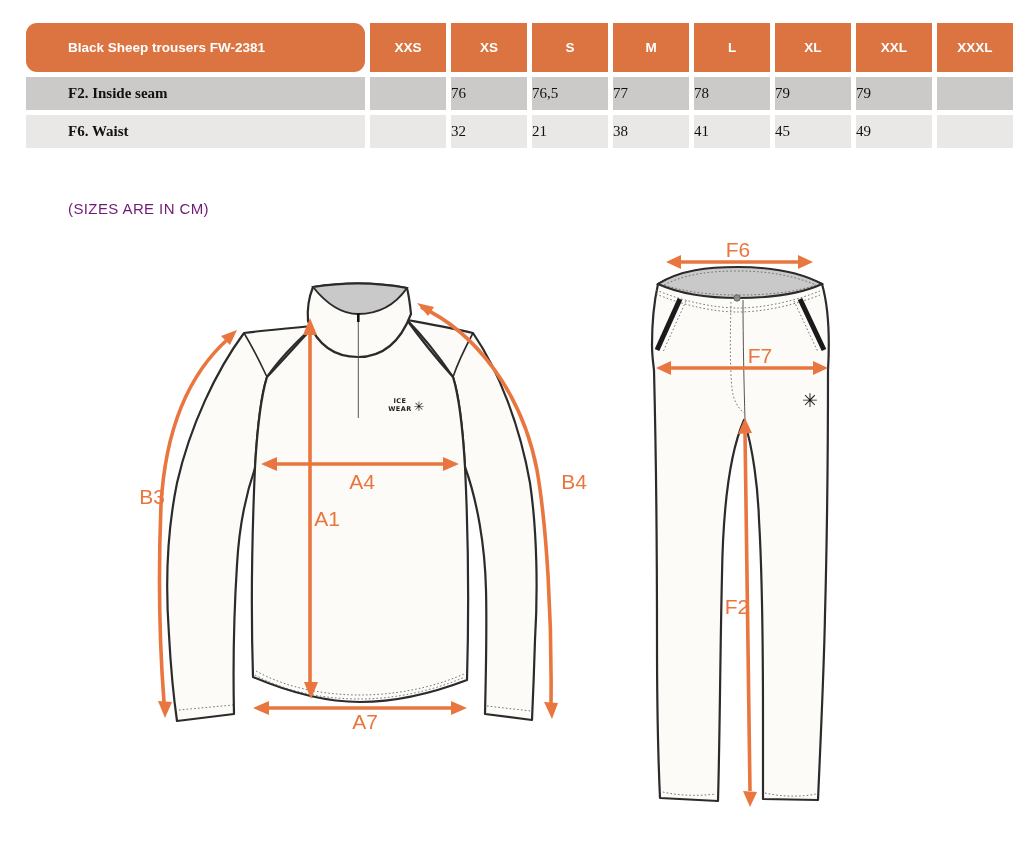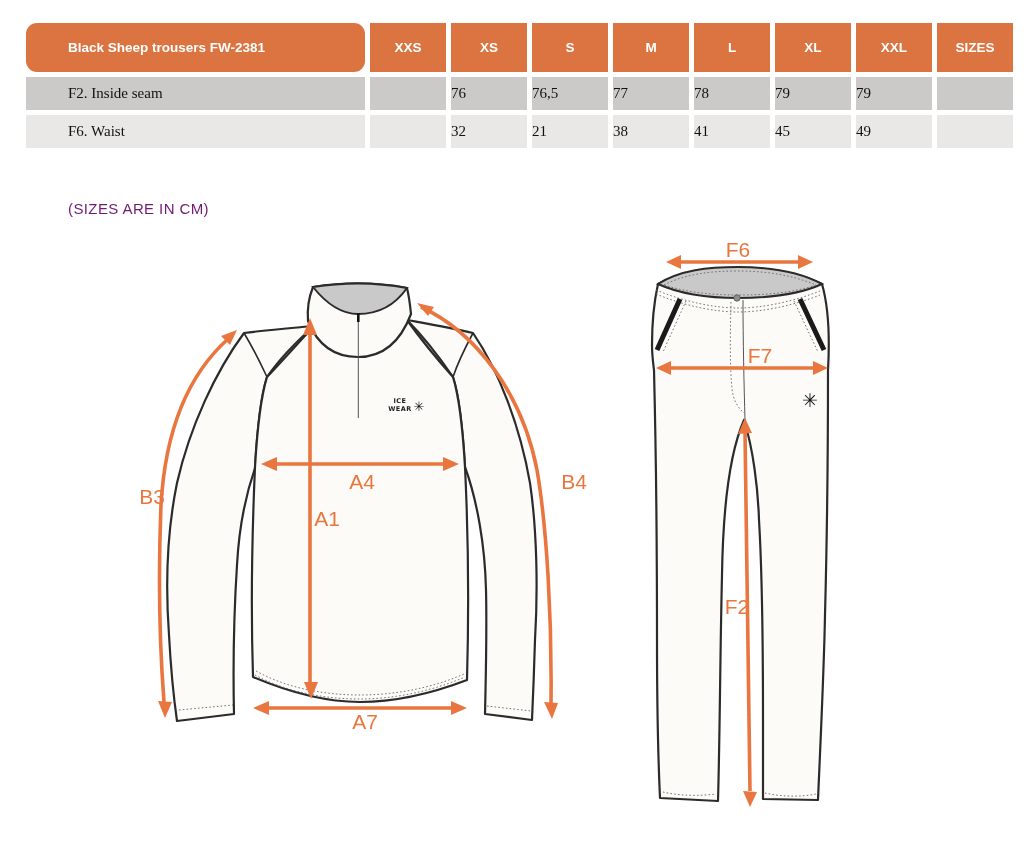--- a/index.html
+++ b/index.html
@@ -19,21 +19,21 @@
   th.hdr {
     background:#DB7440; color:#ffffff;
     font:700 13.5px "Liberation Sans", sans-serif;
     height:49px; text-align:center;
   }
   th.hdr.product { text-align:left; padding-left:42px;border-radius:11px; }
   td.cell {
     height:33px; text-align:left;
     font:15px "Liberation Serif", serif; color:#111111;
   }
-  td.cell.label { text-align:left; padding-left:42px; }
+  td.cell.label { text-align:left; padding-left:42px;font-weight:bold; }
   tr.row-dark  td { background:#CBCAC8; }
   tr.row-light td { background:#E9E8E6; }
 
   
   .cm-note {
     position:absolute; left:68px; top:200px;
     font:15px "Liberation Sans", sans-serif;
     color:#701a75; letter-spacing:0.4px;
   }
 
@@ -72,21 +72,21 @@
     <tbody>
         <tr>
       <th class="hdr product">Black Sheep trousers FW-2381</th>
       <th class="hdr">XXS</th>
       <th class="hdr">XS</th>
       <th class="hdr">S</th>
       <th class="hdr">M</th>
       <th class="hdr">L</th>
       <th class="hdr">XL</th>
       <th class="hdr">XXL</th>
-      <th class="hdr">SIZES</th>
+      <th class="hdr">XXXL</th>
     </tr>
     <tr class="row-dark">
       <td class="cell label">F2. Inside seam</td>
       <td class="cell"></td>
       <td class="cell">76</td>
       <td class="cell">76,5</td>
       <td class="cell">77</td>
       <td class="cell">78</td>
       <td class="cell">79</td>
       <td class="cell">79</td>

